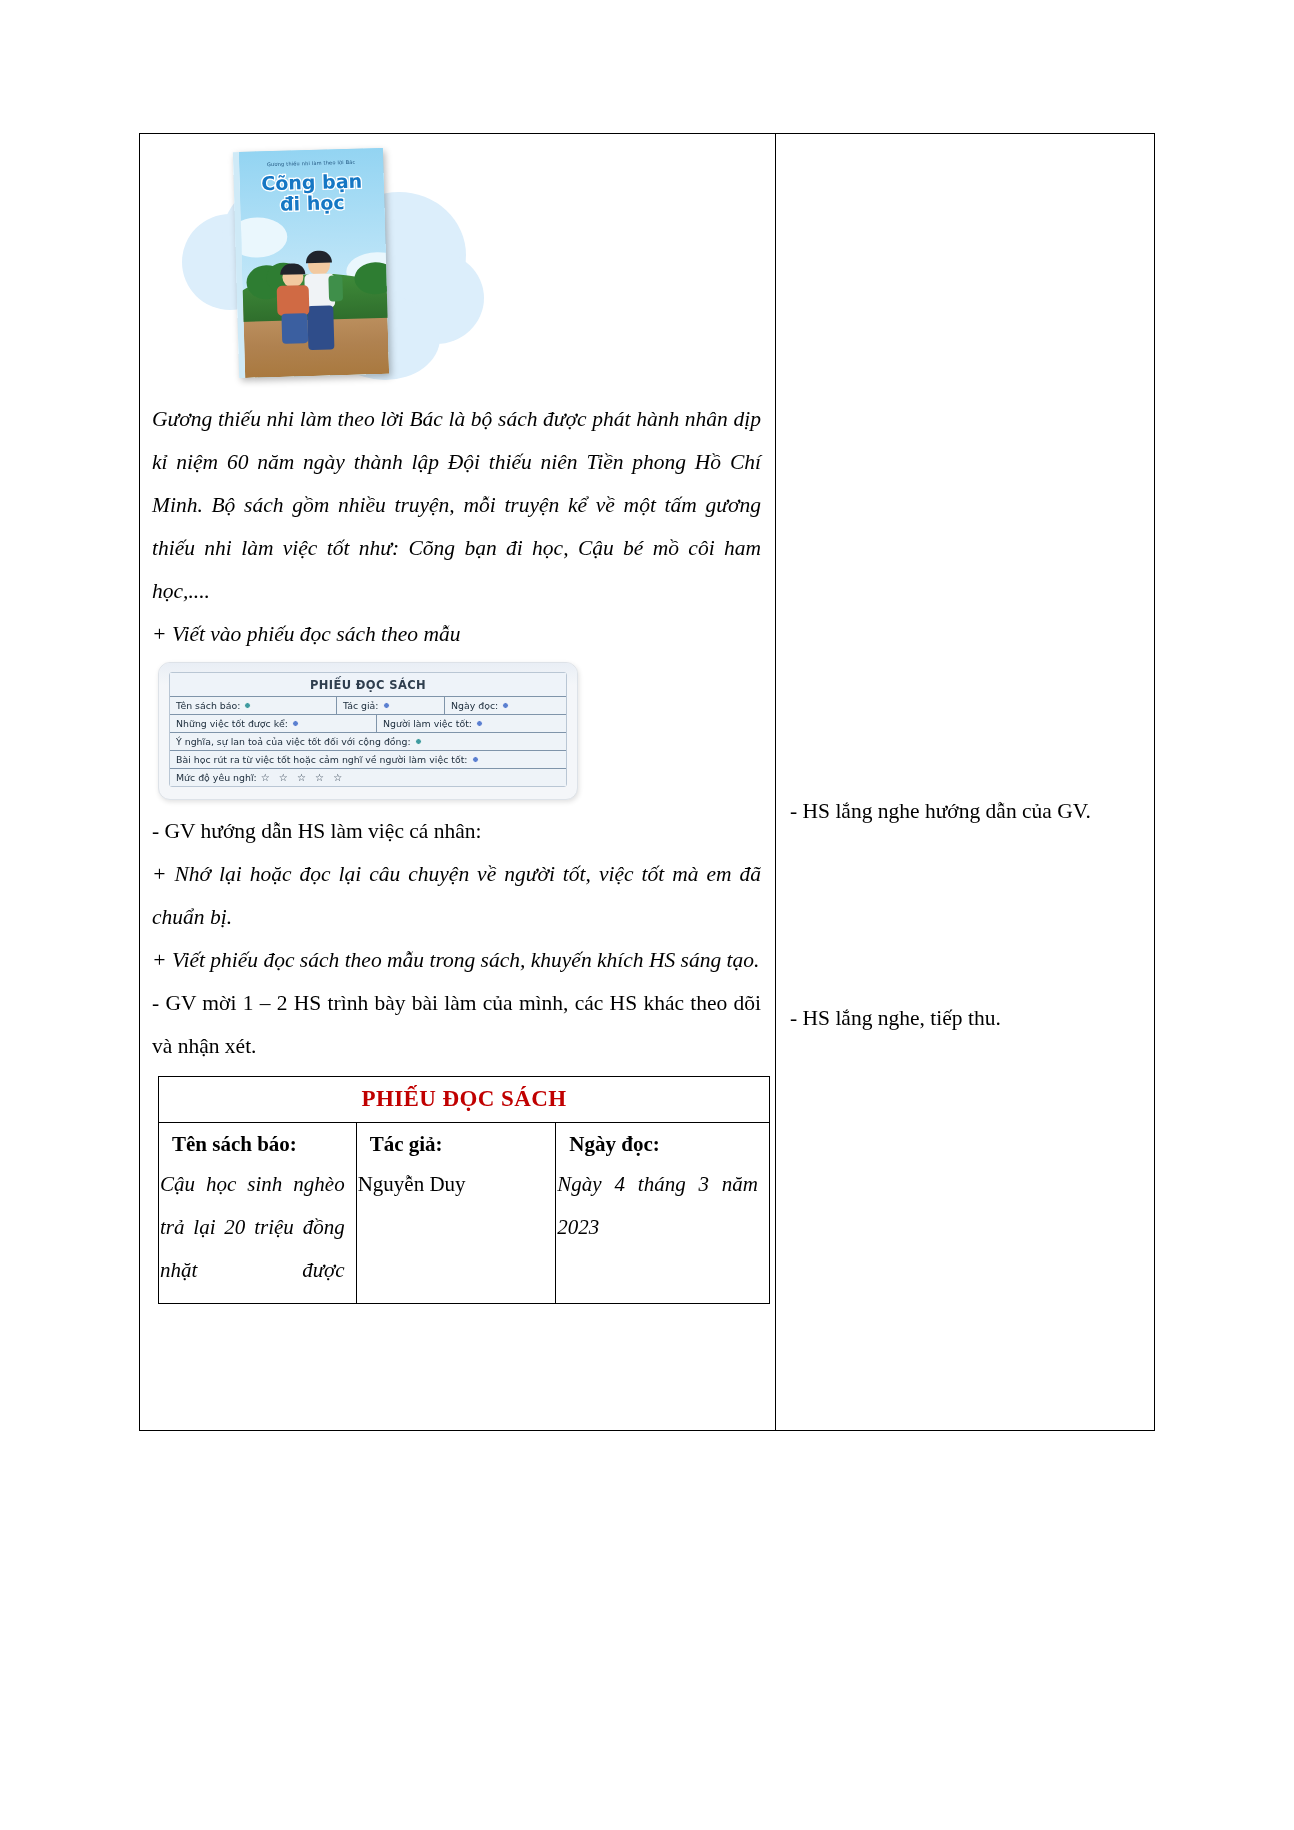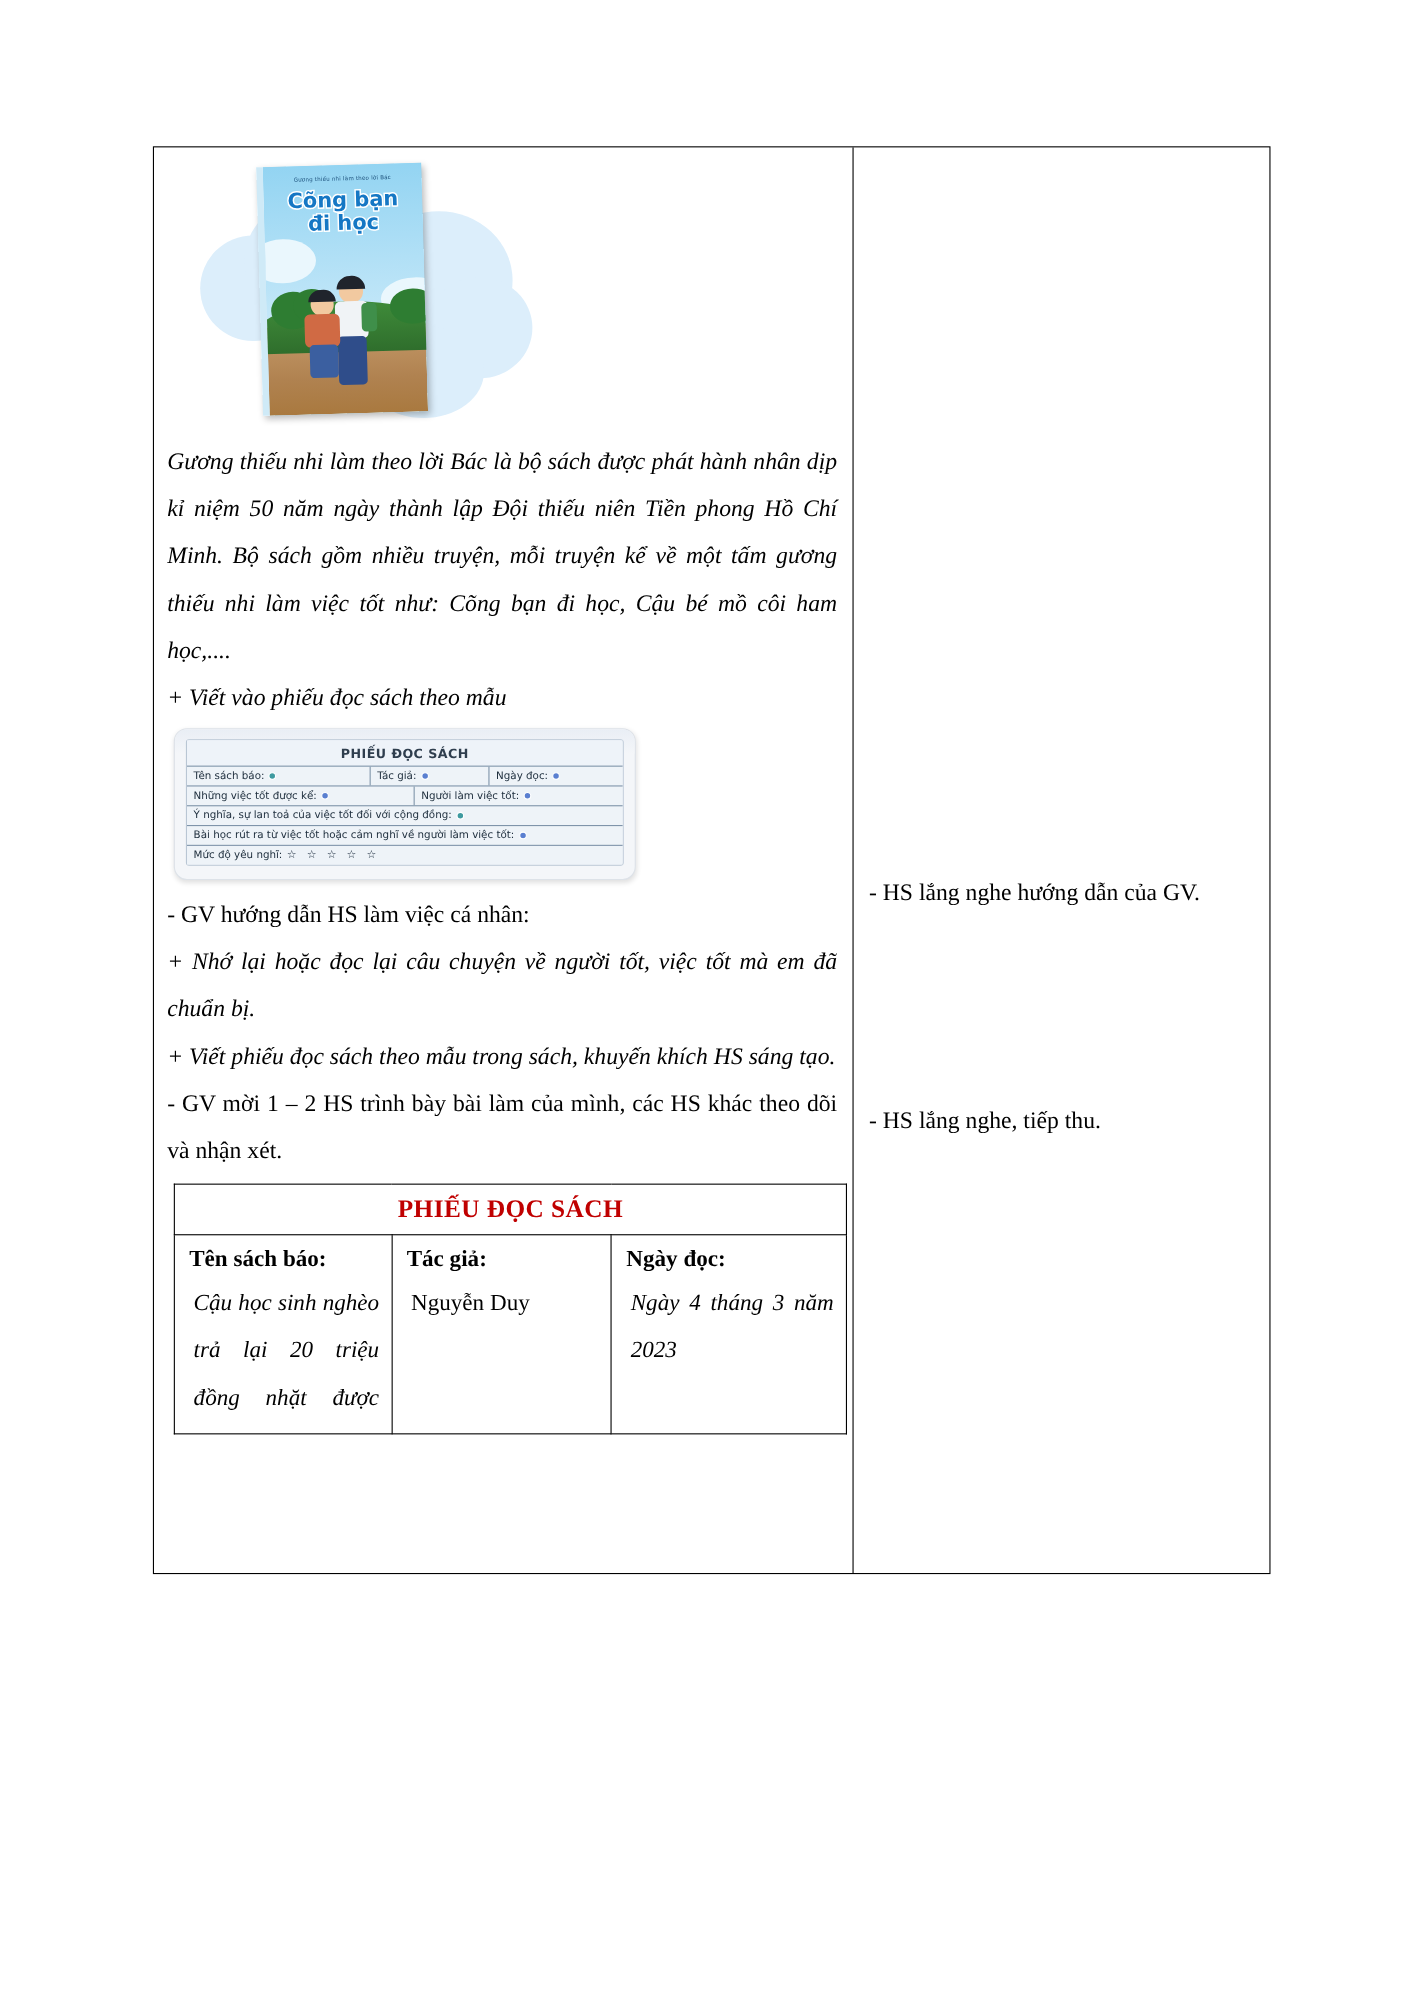--- a/index.html
+++ b/index.html
@@ -211,21 +211,21 @@
     letter-spacing: .4px;
   }
   .rt-head {
     font-weight: bold;
     font-size: 21px;
     padding: 8px 10px 6px 12px;
   }
   .rt-val {
     font-size: 21px;
     line-height: 43px;
-    padding: 0 10px 10px 16px;
+    padding: 0 10px 10px 0;
   }
   .rt-val.just { text-align: justify; text-align-last: justify; font-style: italic; }
   .c1 { width: 198px; }
   .c2 { width: 200px; }
   .c3 { width: 214px; }
 
   
   .rc-block { font-size: 21.5px; line-height: 43px; }
   .spacer-a { height: 648px; }
   .spacer-b { height: 164px; }
@@ -276,21 +276,21 @@
           </div>
 
           <div class="book-sub">Gương thiếu nhi làm theo lời Bác</div>
           <div class="book-title">
             <span>Cõng bạn</span>
             <span>đi học</span>
           </div>
         </div>
       </div>
 
-      <p class="body ital">Gương thiếu nhi làm theo lời Bác là bộ sách được phát hành nhân dịp kỉ niệm 50 năm ngày thành lập Đội thiếu niên Tiền phong Hồ Chí Minh. Bộ sách gồm nhiều truyện, mỗi truyện kể về một tấm gương thiếu nhi làm việc tốt như: Cõng bạn đi học, Cậu bé mồ côi ham học,....</p>
+      <p class="body ital">Gương thiếu nhi làm theo lời Bác là bộ sách được phát hành nhân dịp kỉ niệm 60 năm ngày thành lập Đội thiếu niên Tiền phong Hồ Chí Minh. Bộ sách gồm nhiều truyện, mỗi truyện kể về một tấm gương thiếu nhi làm việc tốt như: Cõng bạn đi học, Cậu bé mồ côi ham học,....</p>
 
       <p class="body ital">+ Viết vào phiếu đọc sách theo mẫu</p>
 
       <div class="card-shot">
         <div class="card-inner">
           <div class="card-heading">PHIẾU ĐỌC SÁCH</div>
 
           <div class="card-row">
             <div class="card-cell grow">
               <span>Tên sách báo:</span>

